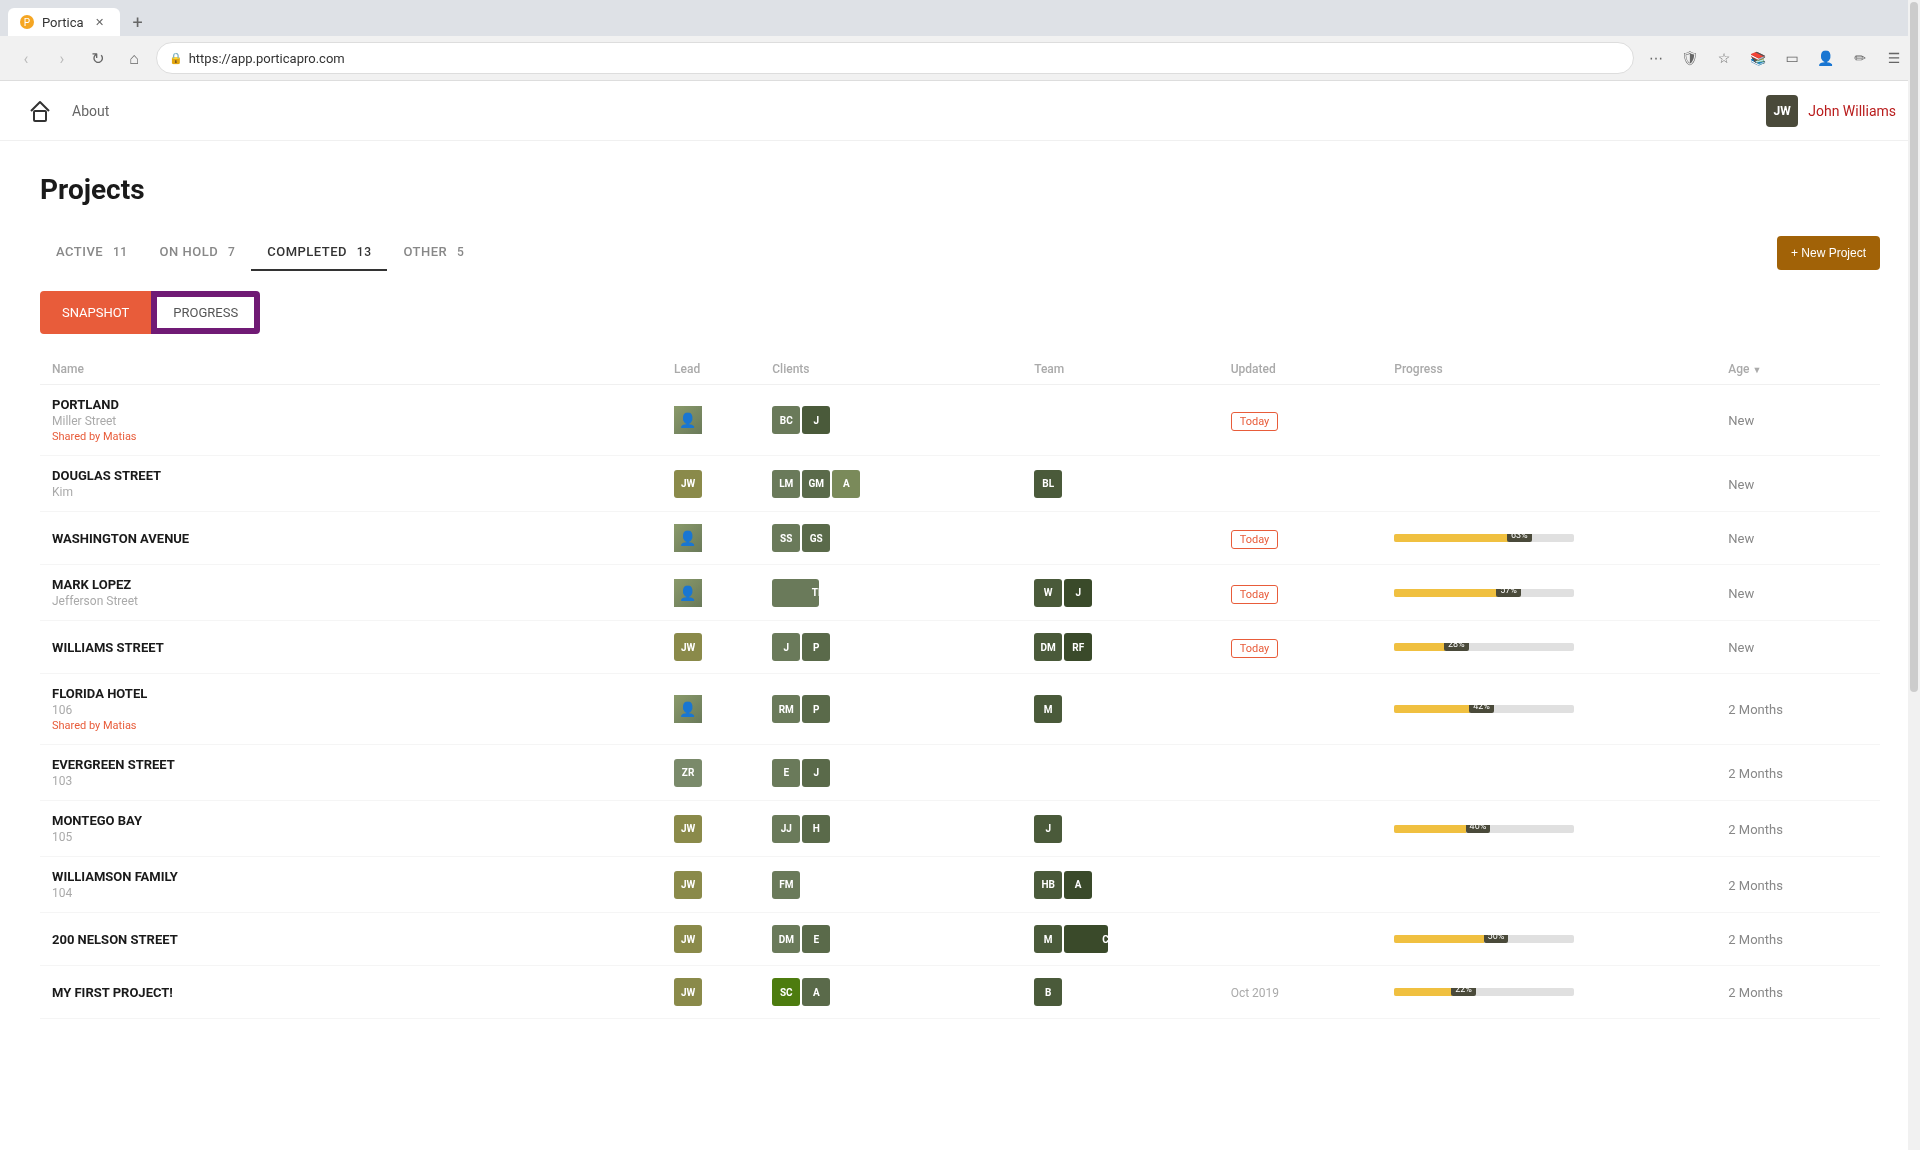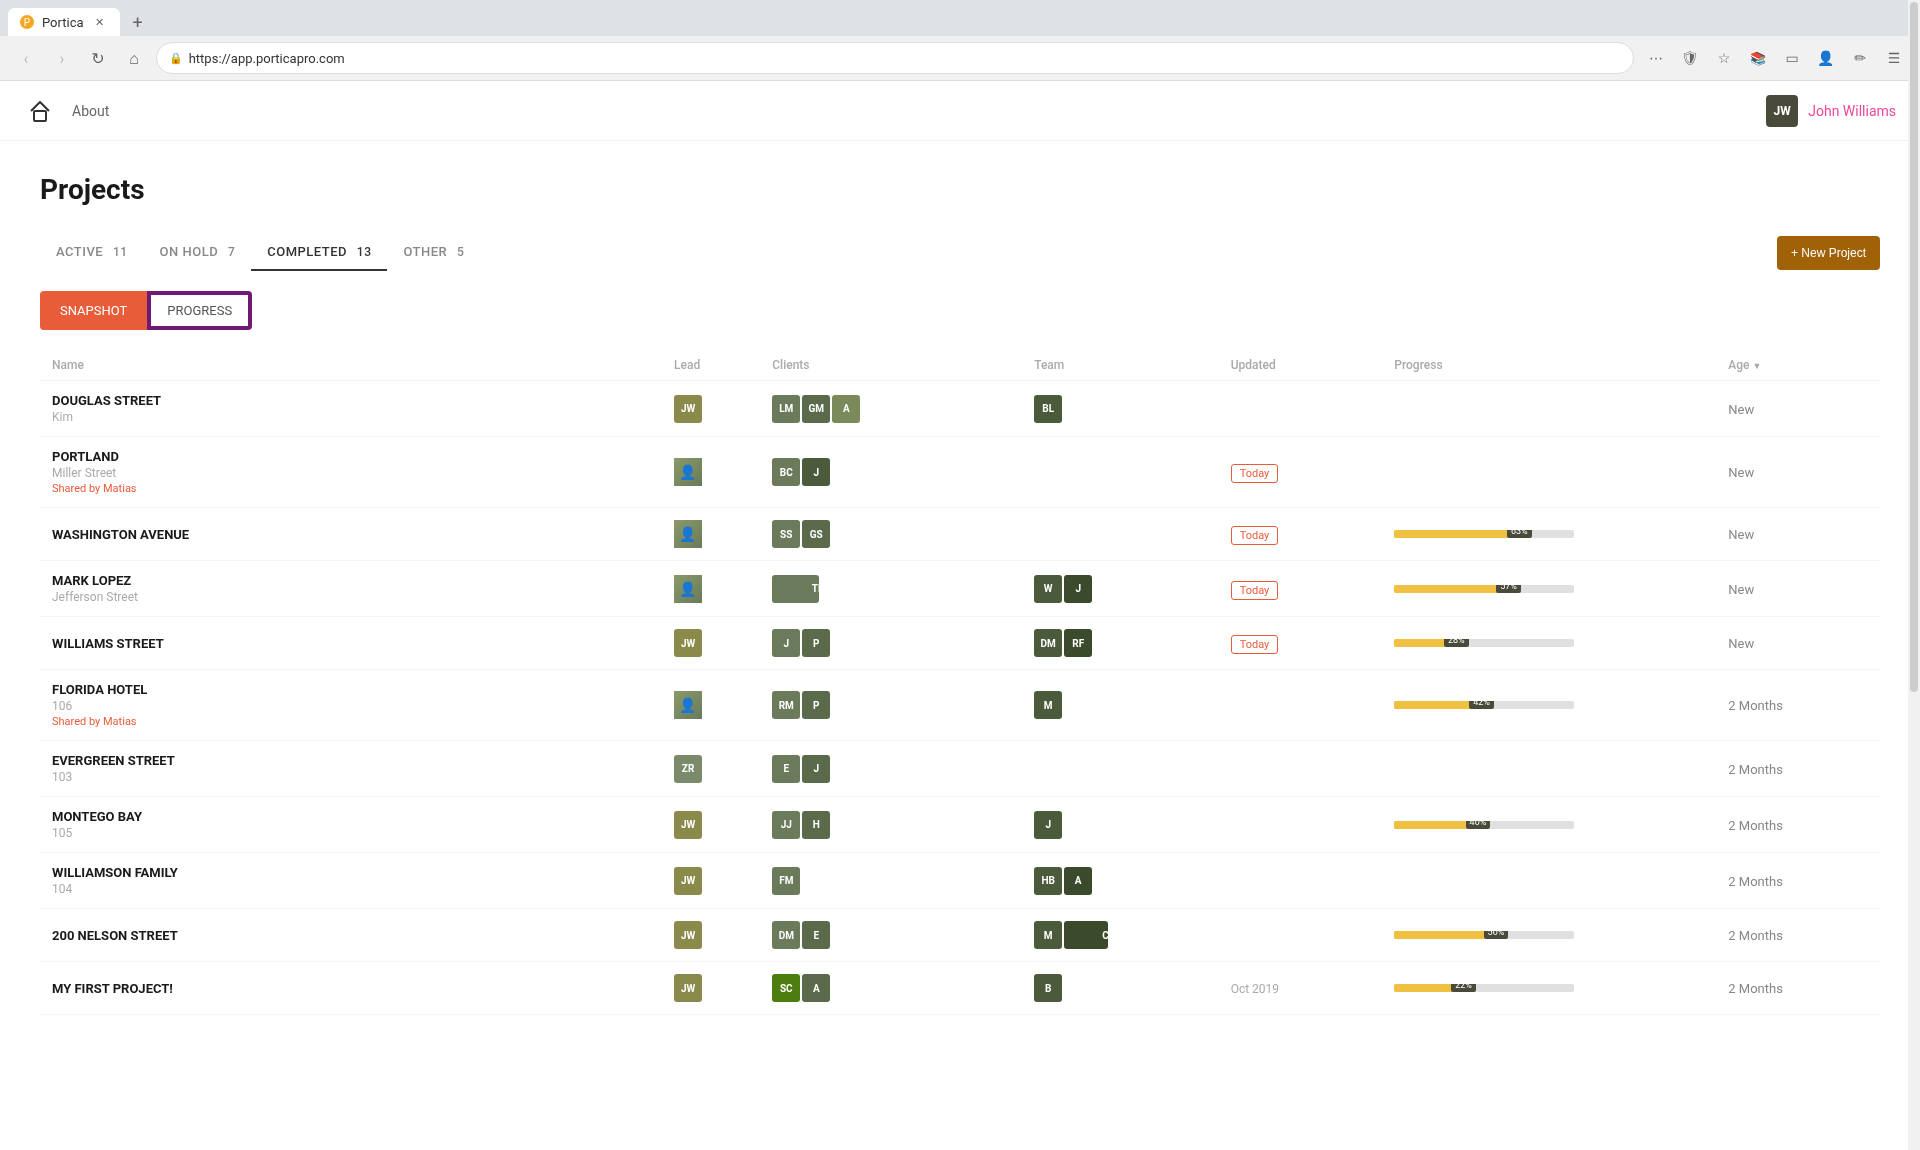--- a/index.html
+++ b/index.html
@@ -19,36 +19,36 @@
     .address-icon { color: #999; font-size: 11px; }
     .toolbar-actions { display: flex; align-items: center; gap: 6px; }
     .toolbar-icon { width: 28px; height: 28px; display: flex; align-items: center; justify-content: center; color: #666; font-size: 14px; cursor: pointer; border-radius: 50%; }
 
     
     .app-header { display: flex; align-items: center; padding: 0 24px; height: 60px; border-bottom: 1px solid #f0f0f0; }
     .app-logo { width: 32px; height: 32px; display: flex; align-items: center; justify-content: center; margin-right: 16px; }
     .app-nav-link { color: #666; font-size: 14px; text-decoration: none; cursor: pointer; }
     .user-info { margin-left: auto; display: flex; align-items: center; gap: 10px; }
     .user-avatar { width: 32px; height: 32px; background: #4a4a3a; color: #fff; border-radius: 4px; display: flex; align-items: center; justify-content: center; font-size: 12px; font-weight: bold; }
-    .user-name { font-size: 14px; color: #ec4899; }
+    .user-name { font-size: 14px; color: #b91c1c; }
 
     
     .page-content { padding: 32px 40px; }
     .page-title { font-size: 28px; font-weight: bold; color: #1a1a1a; margin-bottom: 28px; }
 
     
     .project-tabs { display: flex; align-items: center; margin-bottom: 20px; }
     .tab-item { padding: 10px 16px; font-size: 13px; color: #888; cursor: pointer; text-transform: uppercase; letter-spacing: 0.5px; font-weight: 500; border-bottom: 2px solid transparent; }
     .tab-item .count { margin-left: 6px; font-size: 12px; }
     .tab-item.active { color: #333; border-bottom: 2px solid #333; }
     .new-project-btn { margin-left: auto; background: #a16207; color: #fff; border: none; padding: 10px 14px; border-radius: 4px; font-size: 12px; cursor: pointer; display: flex; align-items: center; gap: 6px; }
 
     
     .view-toggles { display: flex; gap: 0; margin-bottom: 20px; }
-    .view-toggle { padding: 8px 16px; font-size: 13px; cursor: pointer; border: 4px solid #701a75; background: #fff; color: #555; }
+    .view-toggle { padding: 8px 16px; font-size: 13px; cursor: pointer; border: 6px solid #701a75; background: #fff; color: #555; }
     .view-toggle:first-child { border-radius: 4px 0 0 4px; }
     .view-toggle:last-child { border-radius: 0 4px 4px 0; }
     .view-toggle.active { background: #e85c3a; color: #fff; border-color: #e85c3a; }
 
     
     .project-table { width: 100%; border-collapse: collapse; }
     .project-table th { text-align: left; font-size: 12px; color: #aaa; font-weight: 500; padding: 8px 12px; border-bottom: 1px solid #f0f0f0; cursor: pointer; }
     .project-table th.sortable:after { content: ' ▼'; font-size: 9px; }
     .project-table td { padding: 12px 12px; border-bottom: 1px solid #f5f5f5; vertical-align: middle; }
     .project-name { font-weight: 700; font-size: 13px; color: #1a1a1a; text-transform: uppercase; }
@@ -182,20 +182,44 @@
           <span>Progress</span>
         </th>
         <th class="col-age sortable">
           <span>Age</span>
         </th>
       </tr>
     </thead>
     <tbody id="project-tbody">
     <tr>
           <td class="col-name">
+            <div class="project-name">PORTLAND</div>
+            <div class="project-sub">Miller Street</div>
+            <div class="shared-label">Shared by Matias</div>
+          </td>
+          <td class="col-lead">
+            <div class="avatar" style="background: rgb(138, 154, 106);">
+              <div class="avatar-photo-placeholder" style="font-size: 14px;">👤</div>
+            </div>
+          </td>
+          <td class="col-clients">
+            <div class="avatar-group">
+              <div class="avatar" style="background: rgb(106, 122, 90);">BC</div>
+              <div class="avatar" style="background: rgb(74, 90, 58);">J</div>
+            </div>
+          </td>
+          <td class="col-team">
+            <div class="avatar-group"></div>
+          </td>
+          <td class="col-updated"><span class="today-badge">Today</span></td>
+          <td class="col-progress"></td>
+          <td class="col-age"><span class="age-text">New</span></td>
+        </tr>
+        <tr>
+          <td class="col-name">
             <div class="project-name">DOUGLAS STREET</div>
             <div class="project-sub">Kim</div>
           </td>
           <td class="col-lead">
             <div class="avatar" style="background: rgb(138, 138, 74);">JW</div>
           </td>
           <td class="col-clients">
             <div class="avatar-group">
               <div class="avatar" style="background: rgb(106, 122, 90);">LM</div>
               <div class="avatar" style="background: rgb(90, 106, 74);">GM</div>
@@ -206,44 +230,20 @@
             <div class="avatar-group">
               <div class="avatar" style="background: rgb(74, 90, 58);">BL</div>
             </div>
           </td>
           <td class="col-updated"></td>
           <td class="col-progress"></td>
           <td class="col-age"><span class="age-text">New</span></td>
         </tr>
         <tr>
           <td class="col-name">
-            <div class="project-name">PORTLAND</div>
-            <div class="project-sub">Miller Street</div>
-            <div class="shared-label">Shared by Matias</div>
-          </td>
-          <td class="col-lead">
-            <div class="avatar" style="background: rgb(138, 154, 106);">
-              <div class="avatar-photo-placeholder" style="font-size: 14px;">👤</div>
-            </div>
-          </td>
-          <td class="col-clients">
-            <div class="avatar-group">
-              <div class="avatar" style="background: rgb(106, 122, 90);">BC</div>
-              <div class="avatar" style="background: rgb(74, 90, 58);">J</div>
-            </div>
-          </td>
-          <td class="col-team">
-            <div class="avatar-group"></div>
-          </td>
-          <td class="col-updated"><span class="today-badge">Today</span></td>
-          <td class="col-progress"></td>
-          <td class="col-age"><span class="age-text">New</span></td>
-        </tr>
-        <tr>
-          <td class="col-name">
             <div class="project-name">WASHINGTON AVENUE</div>
           </td>
           <td class="col-lead">
             <div class="avatar" style="background: rgb(154, 138, 122);">
               <div class="avatar-photo-placeholder" style="font-size: 14px;">👤</div>
             </div>
           </td>
           <td class="col-clients">
             <div class="avatar-group">
               <div class="avatar" style="background: rgb(106, 122, 90);">SS</div>

